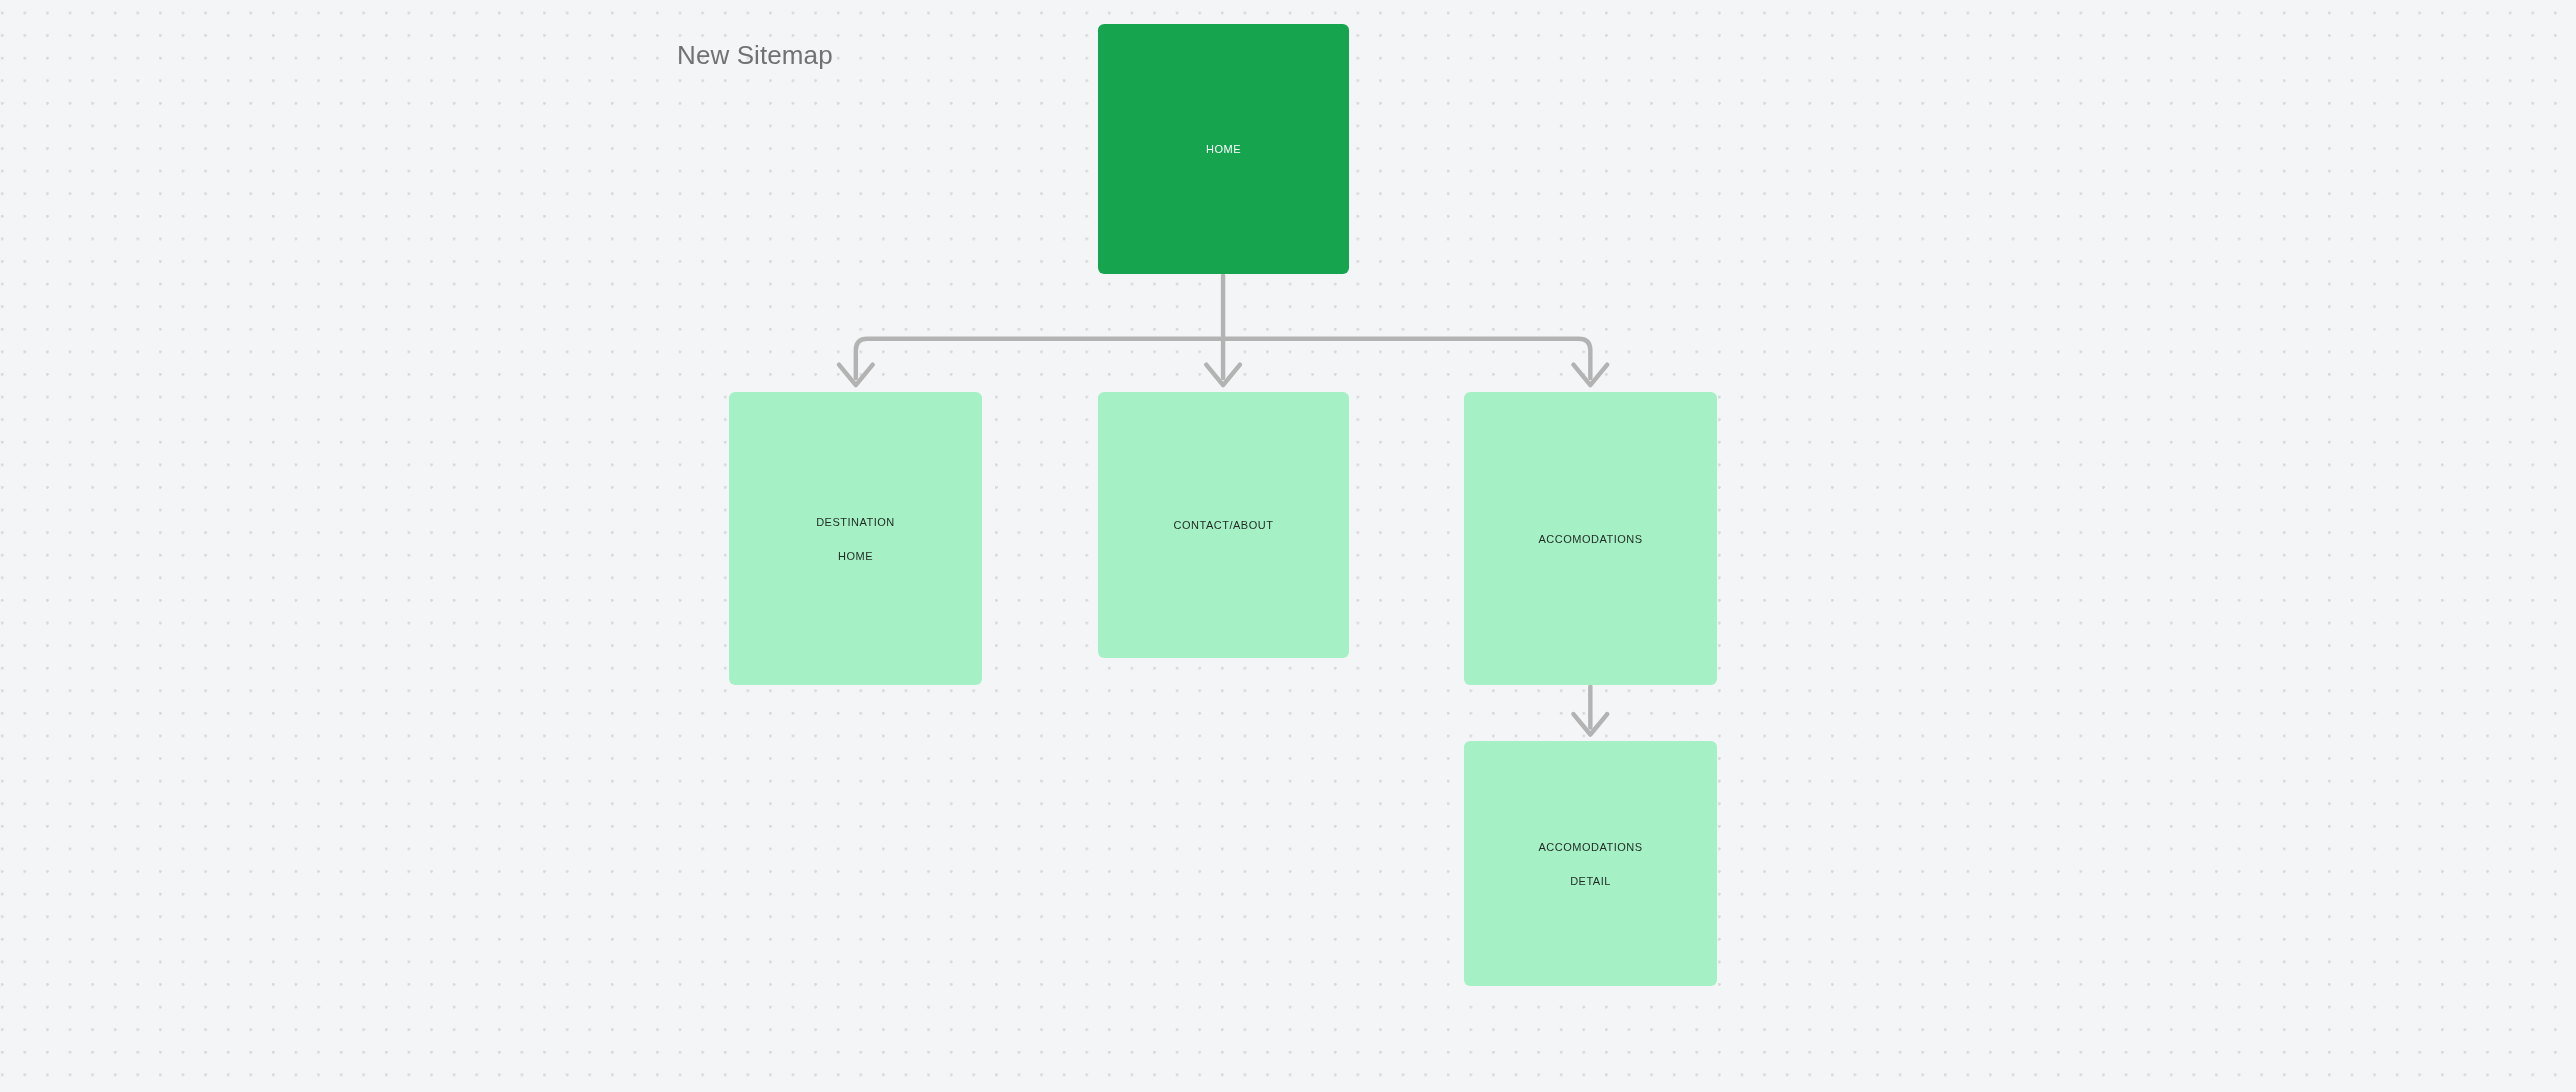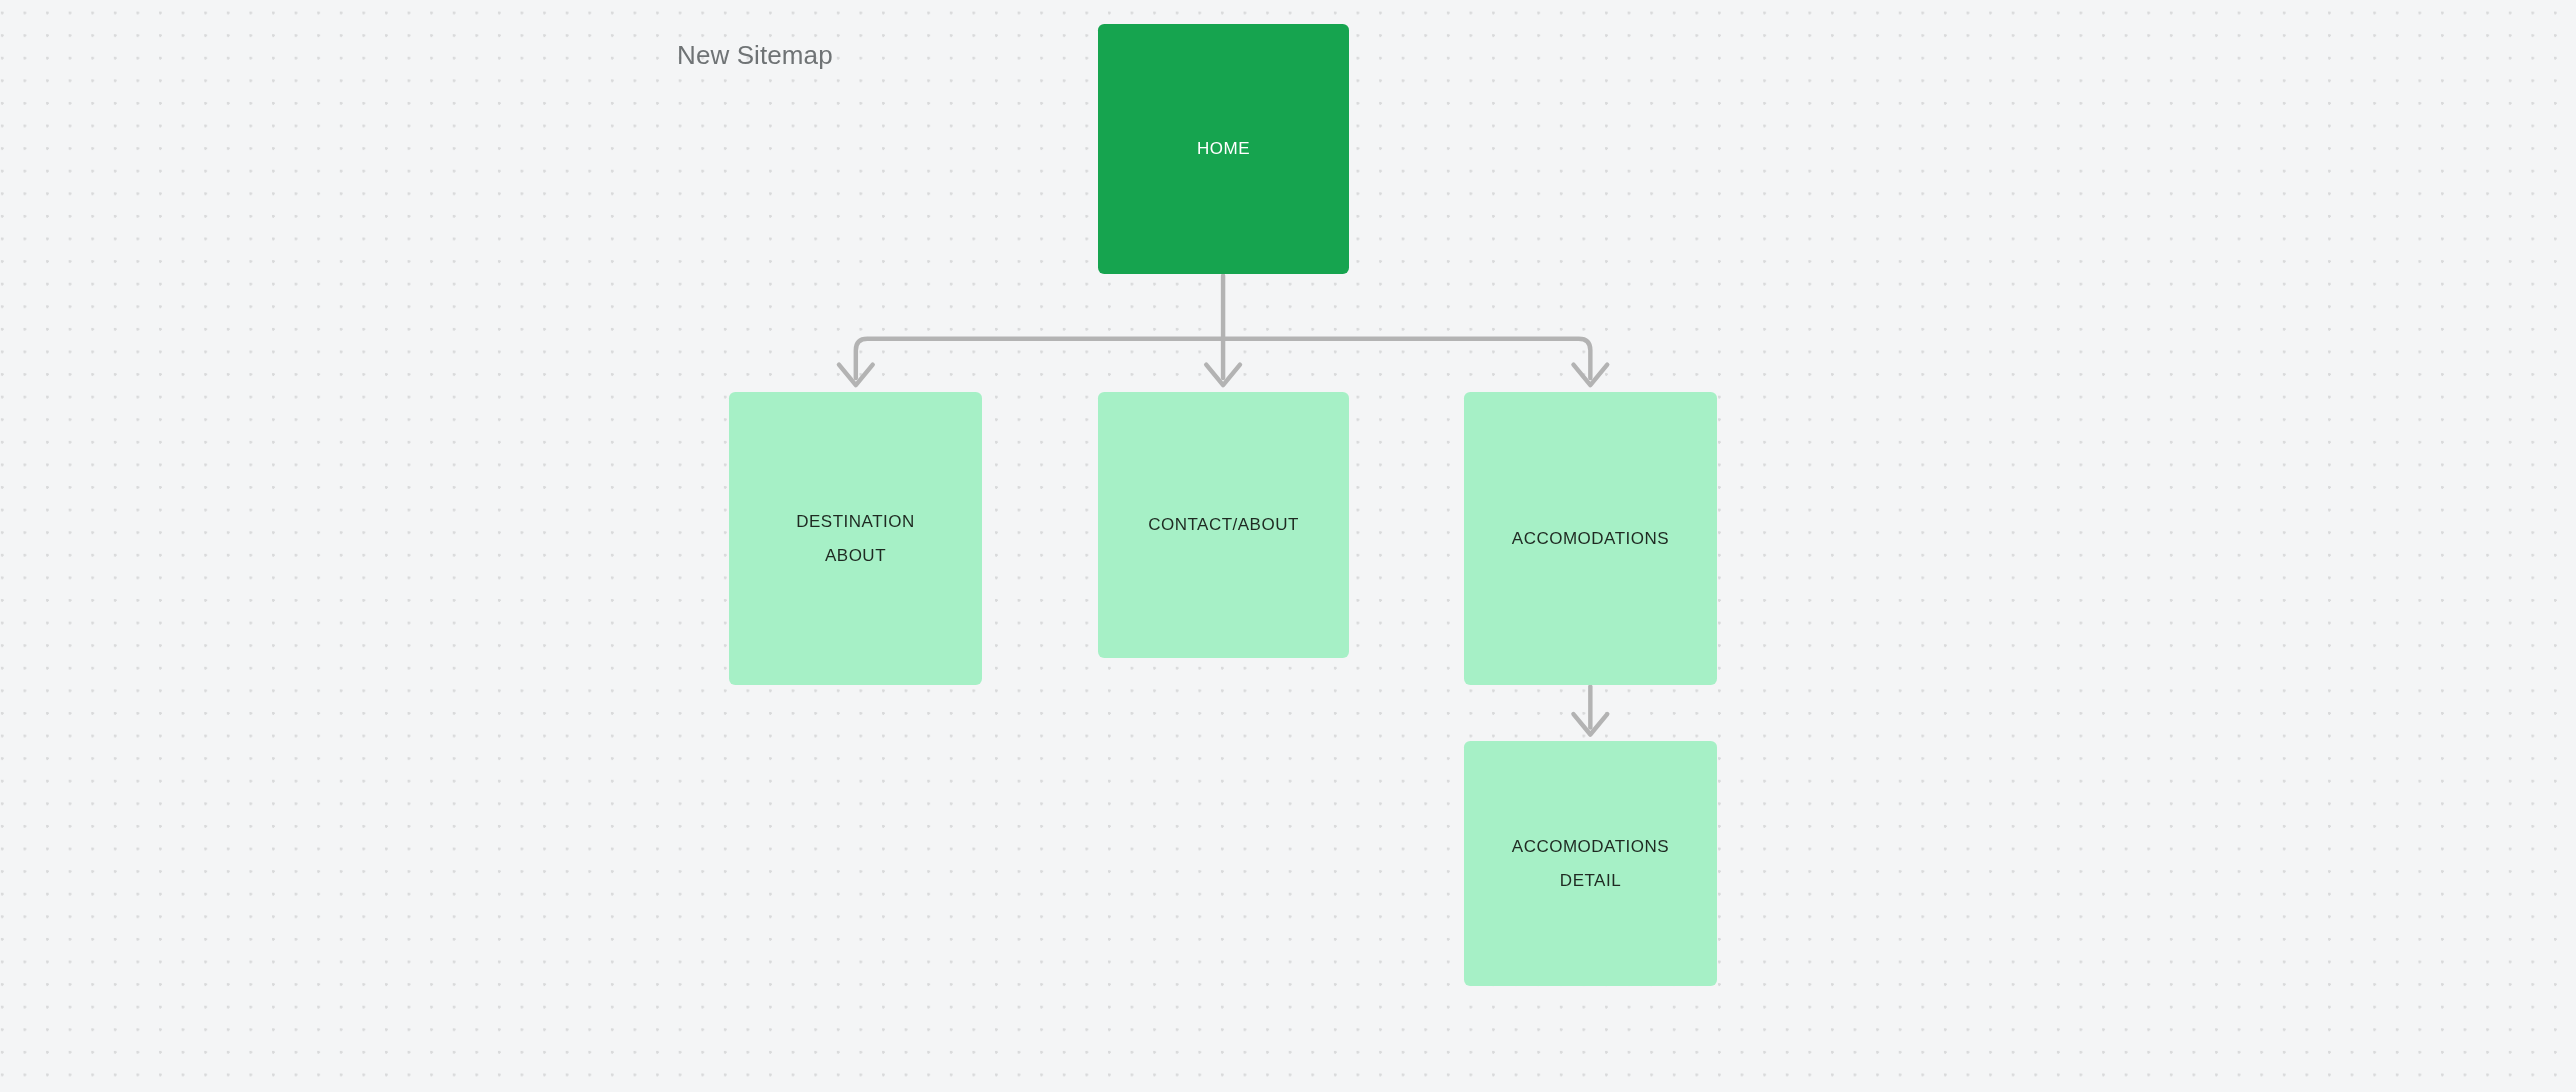--- a/index.html
+++ b/index.html
@@ -54,21 +54,21 @@
     position: absolute;
     box-sizing: border-box;
     border-radius: 6.2px;
     display: flex;
     align-items: center;
     justify-content: center;
     text-align: center;
     padding: 5.3px 9px;
   }
   .node-label {
-    font-size: 17px;
+    font-size: 11px;
     line-height: 34px;
     letter-spacing: 0.5px;
     font-weight: 400;
     white-space: pre-line;
   }
   .node.root {
     background-color: #16a44f;
   }
   .node.root .node-label {
     color: #ffffff;
@@ -105,21 +105,21 @@
       <path d="M 1769 803 L 1788 826 L 1807 803"></path>
     </g>
   </svg>
 
   <div class="node root" style="left: 1098px; top: 24px; width: 251px; height: 250px;">
     <span class="node-label">HOME</span>
   </div>
 
   <div class="node page" style="left: 729px; top: 392px; width: 253px; height: 293px;">
     <span class="node-label">DESTINATION
-ABOUT</span>
+HOME</span>
   </div>
 
   <div class="node page" style="left: 1098px; top: 392px; width: 251px; height: 266px;">
     <span class="node-label">CONTACT/ABOUT</span>
   </div>
 
   <div class="node page" style="left: 1464px; top: 392px; width: 253px; height: 293px;">
     <span class="node-label">ACCOMODATIONS</span>
   </div>
 

